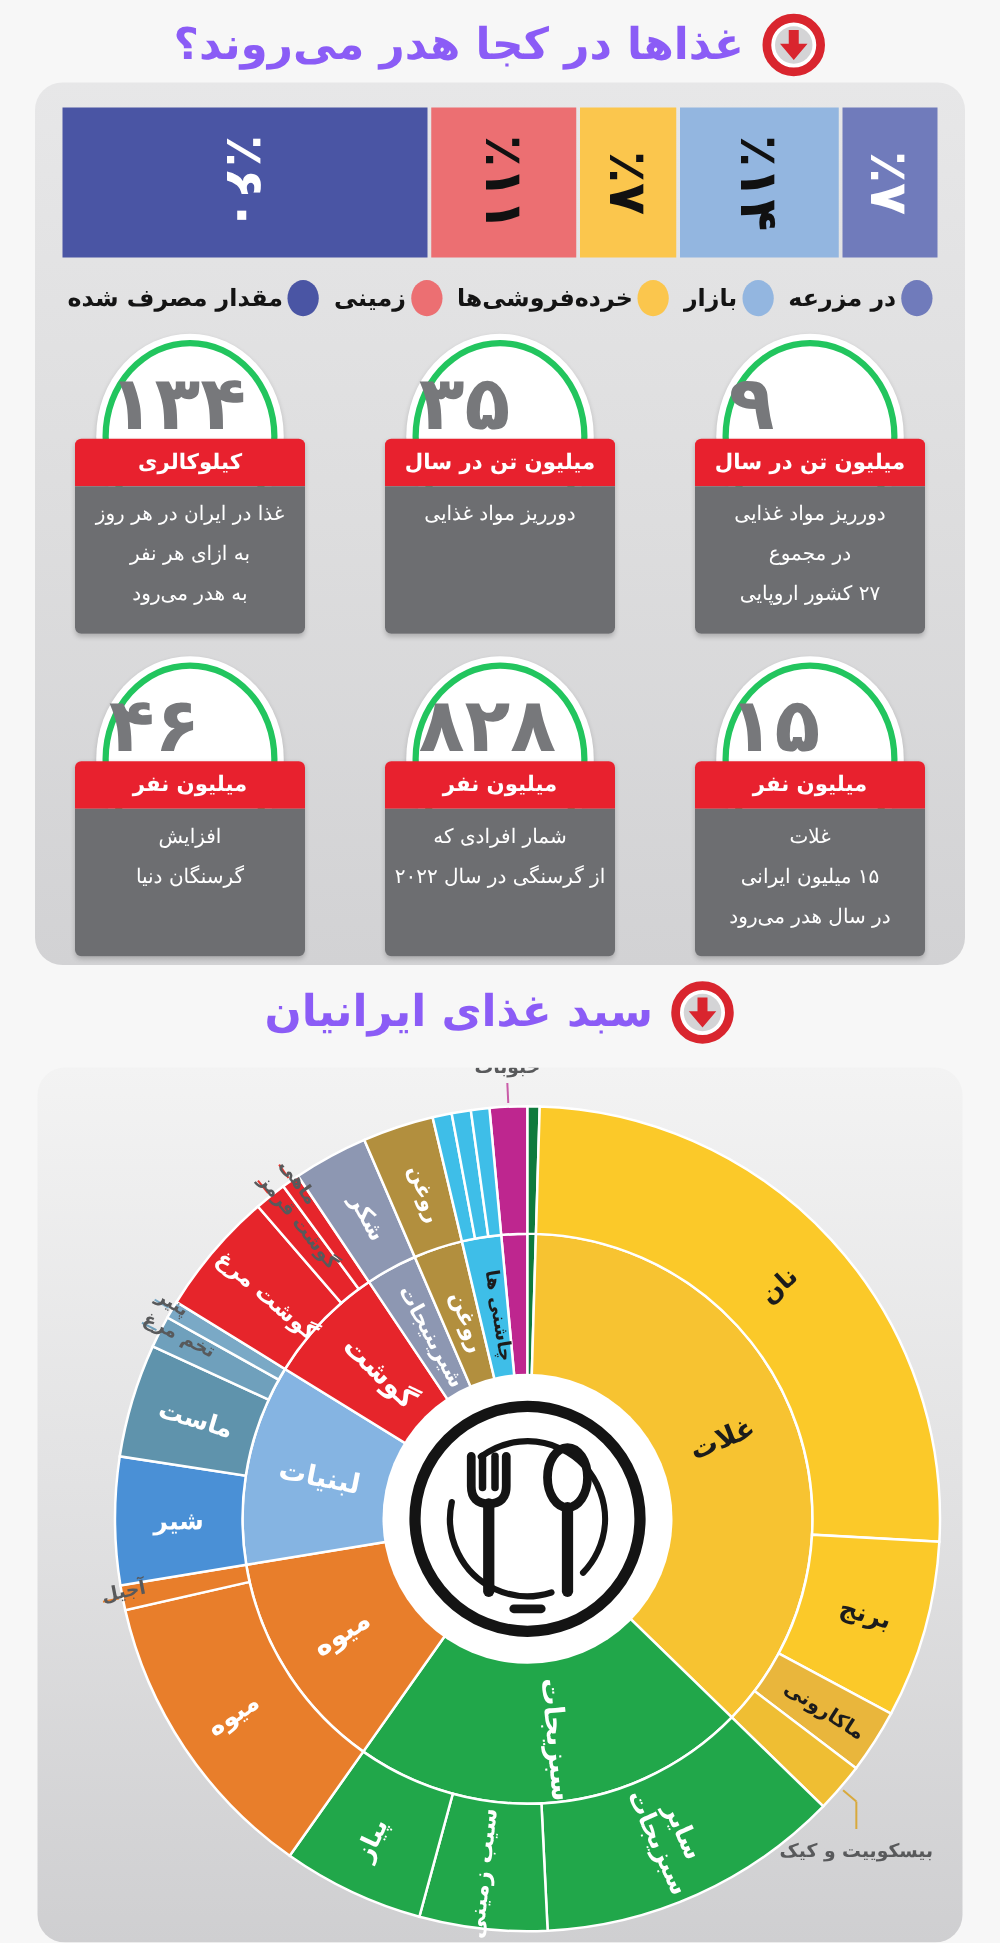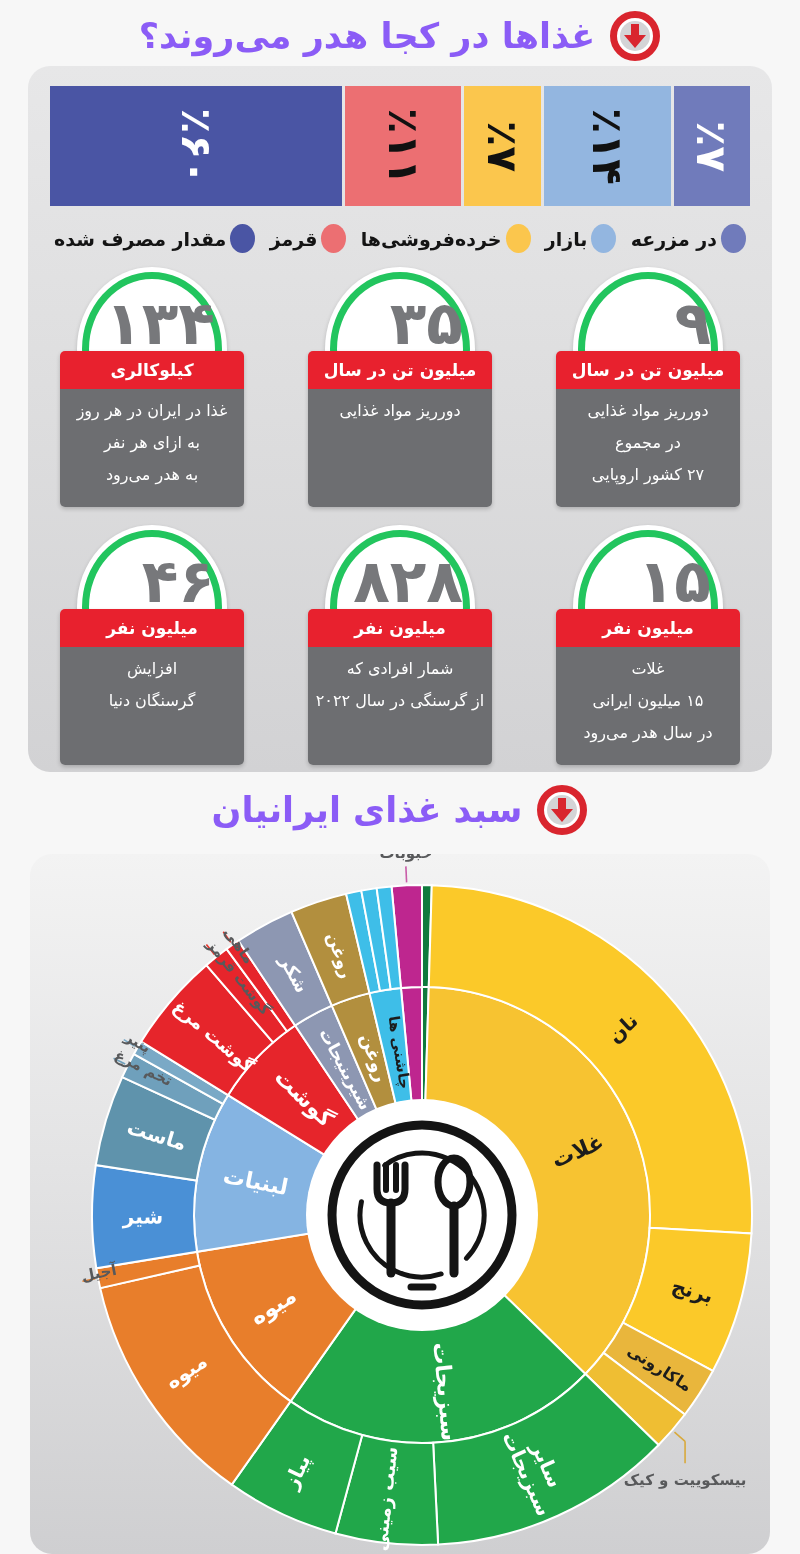--- a/index.html
+++ b/index.html
@@ -26,22 +26,22 @@
   .legend{display:flex;direction:rtl;justify-content:space-between;align-items:center;margin:18px 26px 0;}
   .leg{display:flex;direction:rtl;align-items:center;gap:4px;justify-content:space-between;}
   .dot{width:25px;height:29px;border-radius:50%;display:inline-block;}
   .leg-label{font-size:19px;font-weight:bold;color:#141414;}
 
   
   .stats{display:grid;grid-template-columns:repeat(3,1fr);direction:rtl;row-gap:18px;margin-top:14px;}
   .stat{display:flex;flex-direction:column;align-items:center;}
   .oval{width:150px;height:164px;background:#fff;border-radius:50%;padding:5px;box-sizing:border-box;
         box-shadow:0 2px 4px rgba(0,0,0,.18);margin-bottom:-80px;position:relative;z-index:1;}
-  .oval-ring{width:100%;height:100%;border-radius:50%;border:7px solid #22c55e;box-sizing:border-box;
-        display:flex;align-items:center;justify-content:flex-start;padding-bottom:52px;}
+  .oval-ring{width:100%;height:100%;border-radius:50%;border:5px solid #22c55e;box-sizing:border-box;
+        display:flex;align-items:center;justify-content:flex-end;padding-bottom:52px;}
   .num{font-size:60px;font-weight:bold;color:#77787B;line-height:1;}
   .panel{position:relative;z-index:2;width:184px;border-radius:5px;box-shadow:0 2px 4px rgba(0,0,0,.2);}
   .strip{background:#E8212E;color:#fff;font-size:17px;font-weight:bold;text-align:center;
          height:38px;line-height:38px;border-radius:5px 5px 0 0;}
   .pbody{background:#6D6E71;color:#fff;font-size:16px;font-weight:normal;text-align:center;
          border-radius:0 0 5px 5px;padding:6px 6px 10px;min-height:102px;}
   .pbody span{display:block;line-height:32px;}
 
   
   .card-chart{margin:0 30px;height:700px;background:linear-gradient(180deg,#F3F3F3 0%,#E3E3E4 45%,#CFCFD1 100%);overflow:hidden;}
@@ -89,21 +89,21 @@
       <div class="leg">
         <span class="dot" style="background: rgb(147, 182, 224);"></span>
         <span class="leg-label">بازار</span>
       </div>
       <div class="leg">
         <span class="dot" style="background: rgb(251, 198, 77);"></span>
         <span class="leg-label">خرده‌فروشی‌ها</span>
       </div>
       <div class="leg">
         <span class="dot" style="background: rgb(236, 111, 114);"></span>
-        <span class="leg-label">قرمز</span>
+        <span class="leg-label">زمینی</span>
       </div>
       <div class="leg">
         <span class="dot" style="background: rgb(74, 85, 164);"></span>
         <span class="leg-label">مقدار مصرف شده</span>
       </div>
     </div>
 
     <div class="stats">
 
       <div class="stat">

